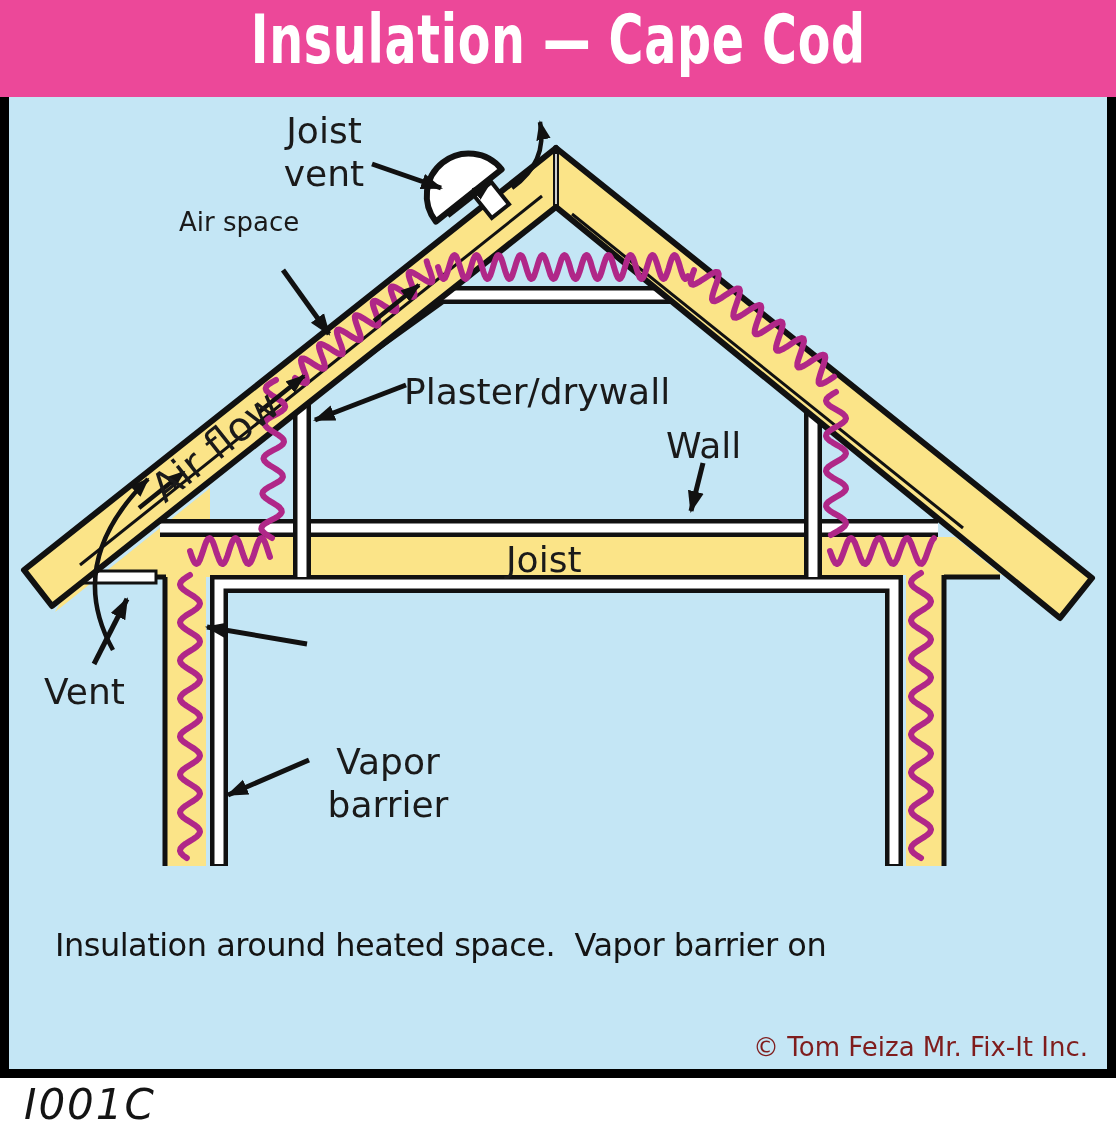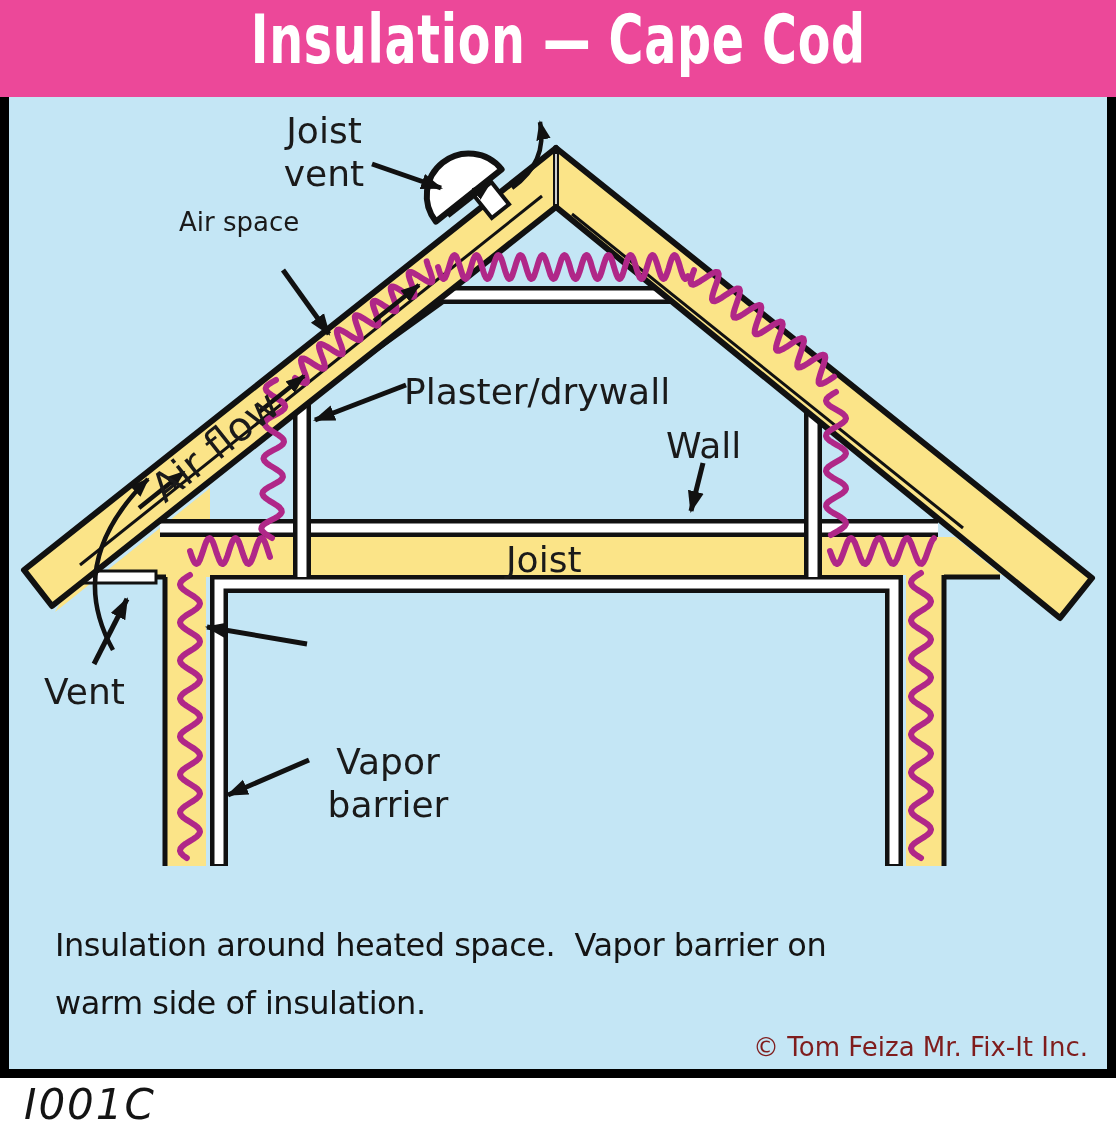--- a/index.html
+++ b/index.html
@@ -132,17 +132,16 @@
   <div class="lbl" style="left:404px;top:370px;">Plaster/drywall</div>
   <div class="lbl" style="left:666px;top:424px;">Wall</div>
   <div class="lbl" style="left:506px;top:538px;text-align:center;">Joist</div>
   <div class="lbl ctr" style="left:318px;top:720px;width:140px;margin-top:20px;">
     <div>Vapor</div>
     <div>barrier</div>
   </div>
   <div class="lbl" style="left:44px;top:670px;">Vent</div>
 
   <div id="caption1" style="left:55px;top:926px;">Insulation around heated space.&nbsp; Vapor barrier on</div>
-  <div id="caption2" style="left:55px;top:984px;">warm side of insulation.</div>
   <div id="credit" style="right:28px;top:1032px;">© Tom Feiza Mr. Fix-It Inc.</div>
 
   <div id="figcode" style="left:24px;top:1080px;">I001C</div>
 </div>
 
 </body></html>

